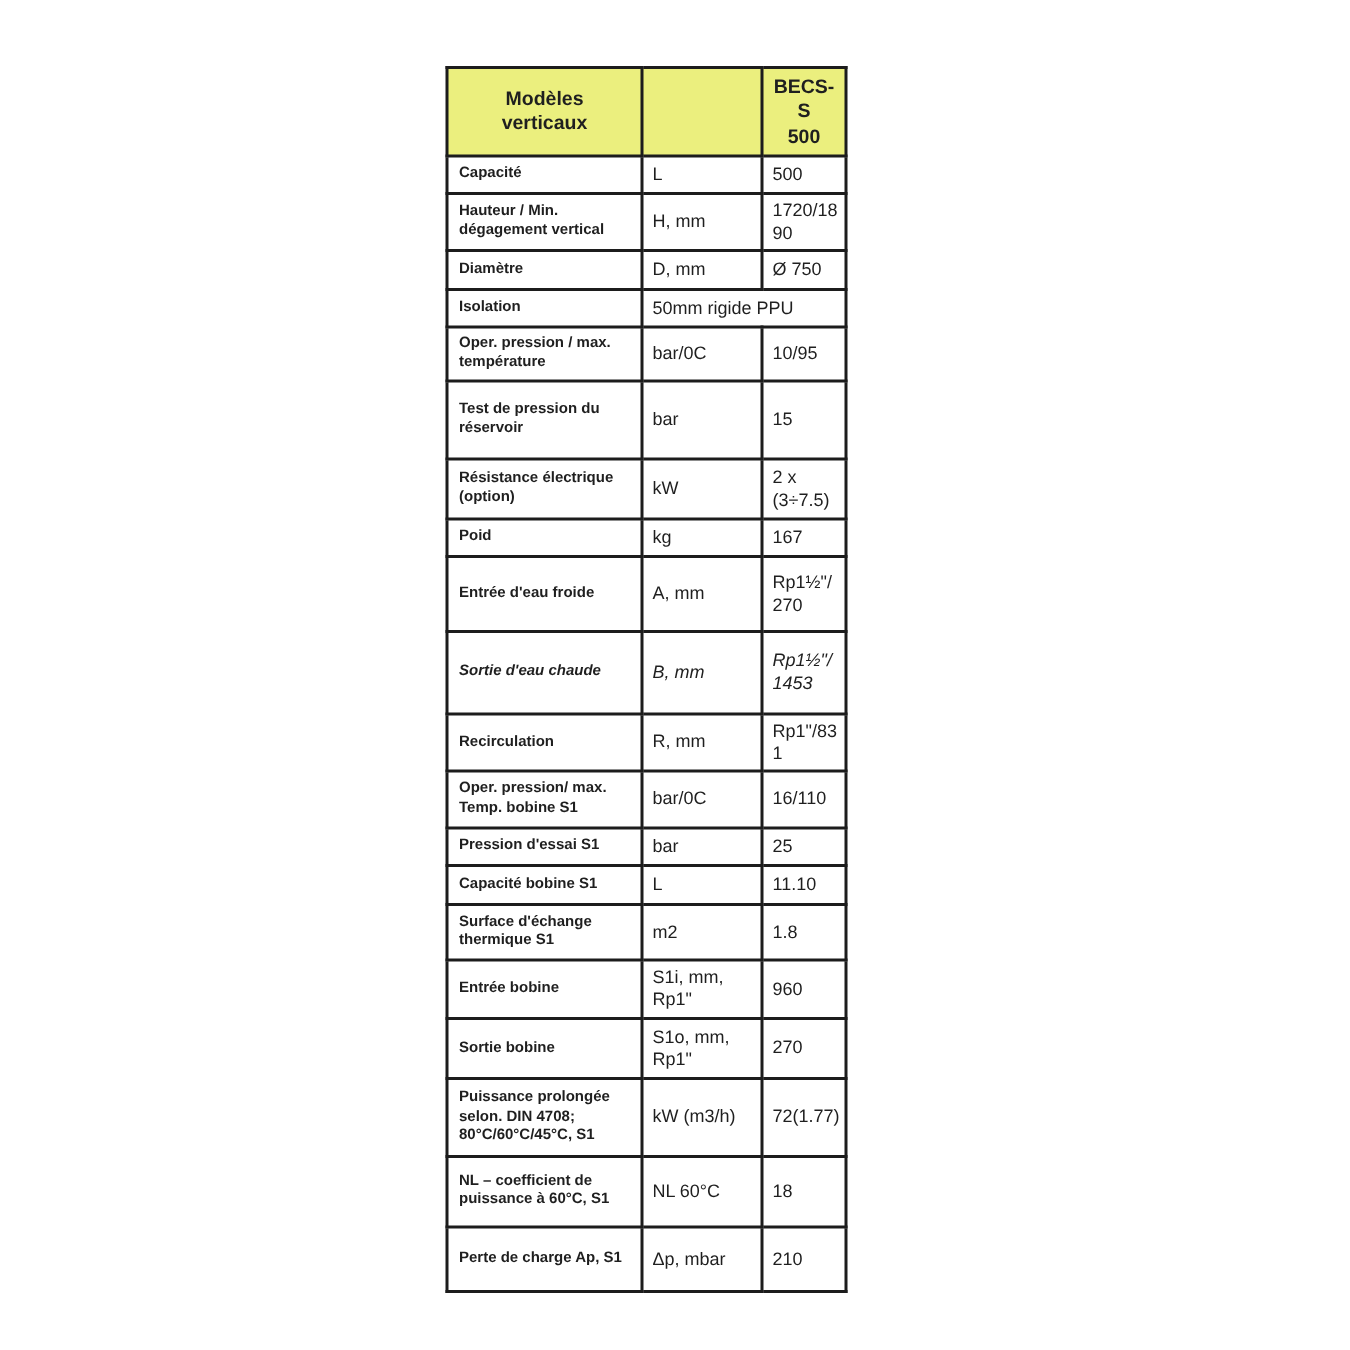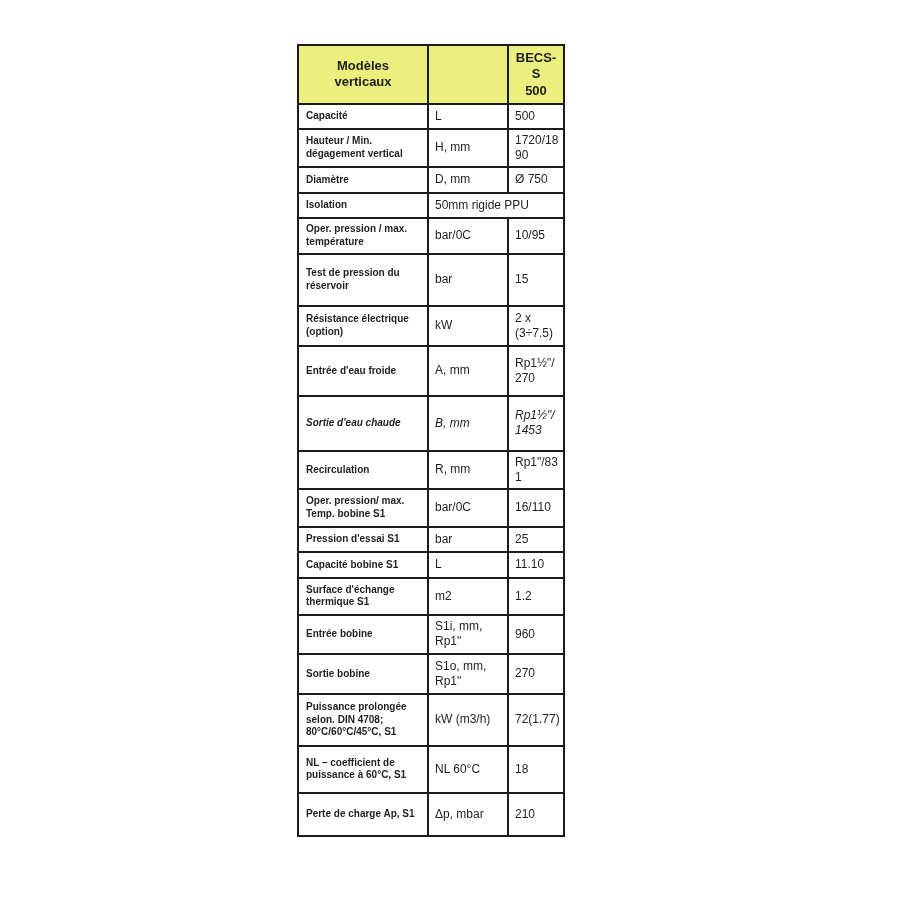--- a/index.html
+++ b/index.html
@@ -113,20 +113,25 @@
           <tr style="height: 52px;">
             <td class="c-label">Test de pression du réservoir</td>
             <td class="c-unit">bar</td>
             <td class="c-value">15</td>
           </tr>
           <tr style="height: 40px;">
             <td class="c-label">Résistance électrique (option)</td>
             <td class="c-unit">kW</td>
             <td class="c-value">2 x (3÷7.5)</td>
           </tr>
+          <tr style="height: 25px;">
+            <td class="c-label">Poid</td>
+            <td class="c-unit">kg</td>
+            <td class="c-value">167</td>
+          </tr>
           <tr style="height: 50px; padding-left: 48px;">
             <td class="c-label">Entrée d'eau froide</td>
             <td class="c-unit">A, mm</td>
             <td class="c-value">Rp1½"/270</td>
           </tr>
           <tr style="height: 55px; font-style: italic;">
             <td class="c-label">Sortie d'eau chaude</td>
             <td class="c-unit">B, mm</td>
             <td class="c-value">Rp1½"/1453</td>
           </tr>
@@ -146,21 +151,21 @@
             <td class="c-value">25</td>
           </tr>
           <tr style="height: 26px;">
             <td class="c-label">Capacité bobine S1</td>
             <td class="c-unit">L</td>
             <td class="c-value">11.10</td>
           </tr>
           <tr style="height: 37px;">
             <td class="c-label">Surface d'échange thermique S1</td>
             <td class="c-unit">m2</td>
-            <td class="c-value">1.2</td>
+            <td class="c-value">1.8</td>
           </tr>
           <tr style="height: 39px;">
             <td class="c-label">Entrée bobine</td>
             <td class="c-unit">S1i, mm, Rp1"</td>
             <td class="c-value">960</td>
           </tr>
           <tr style="height: 40px; margin-left: 35px;">
             <td class="c-label">Sortie bobine</td>
             <td class="c-unit">S1o, mm, Rp1"</td>
             <td class="c-value">270</td>

